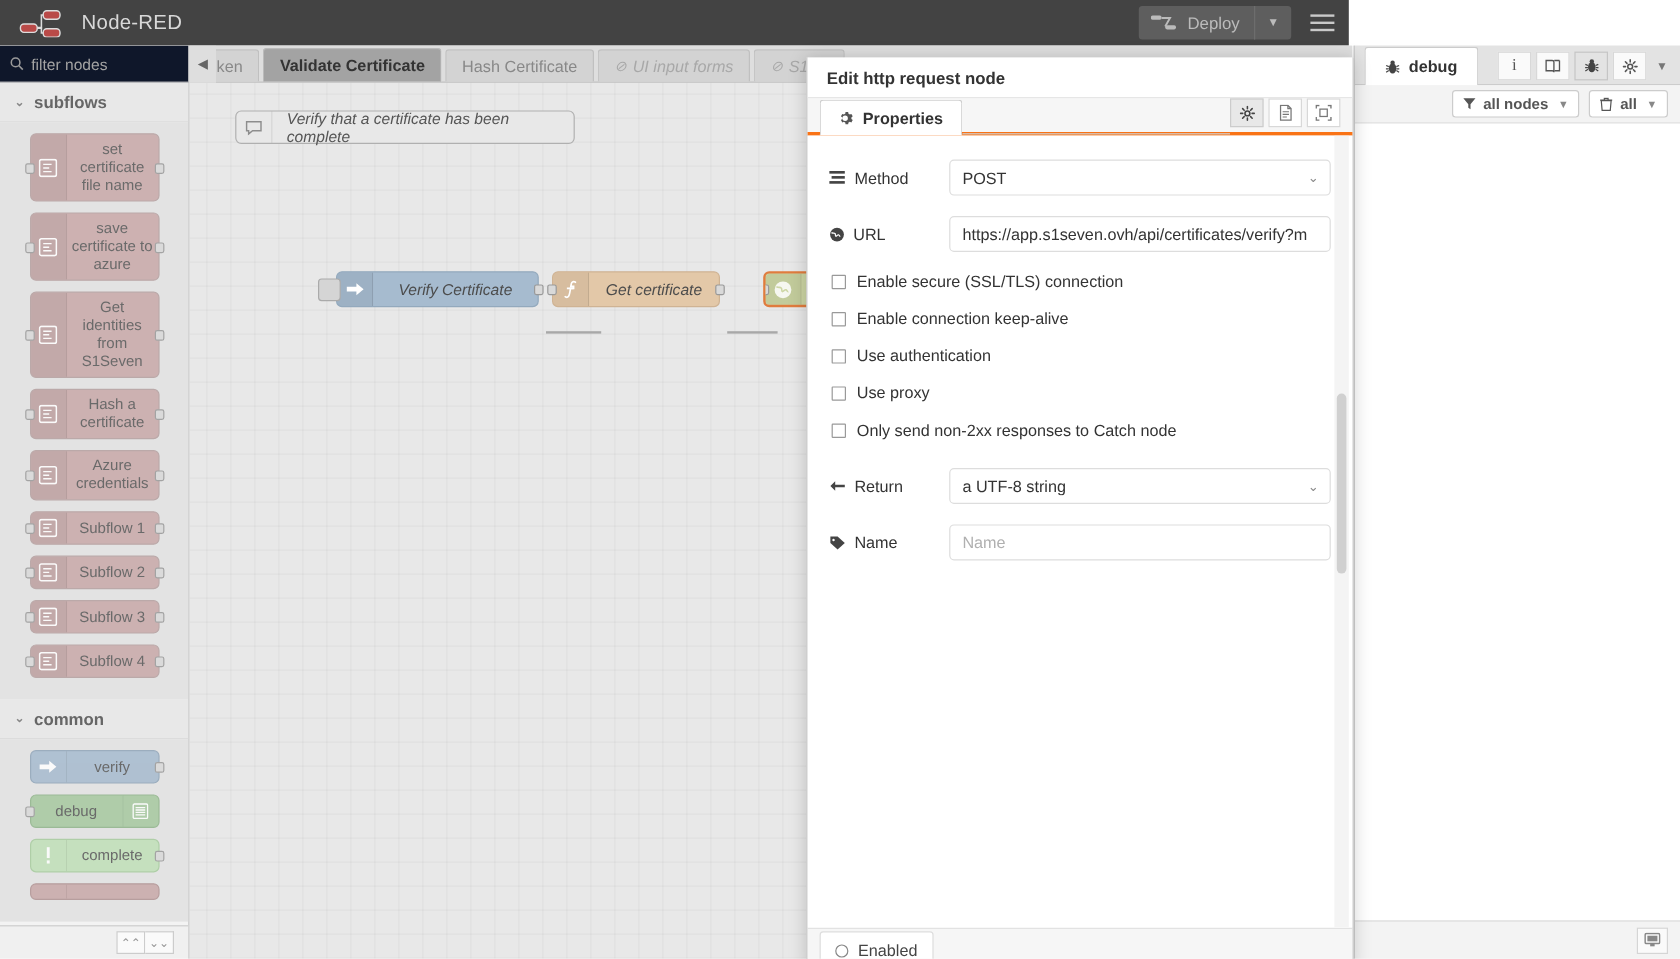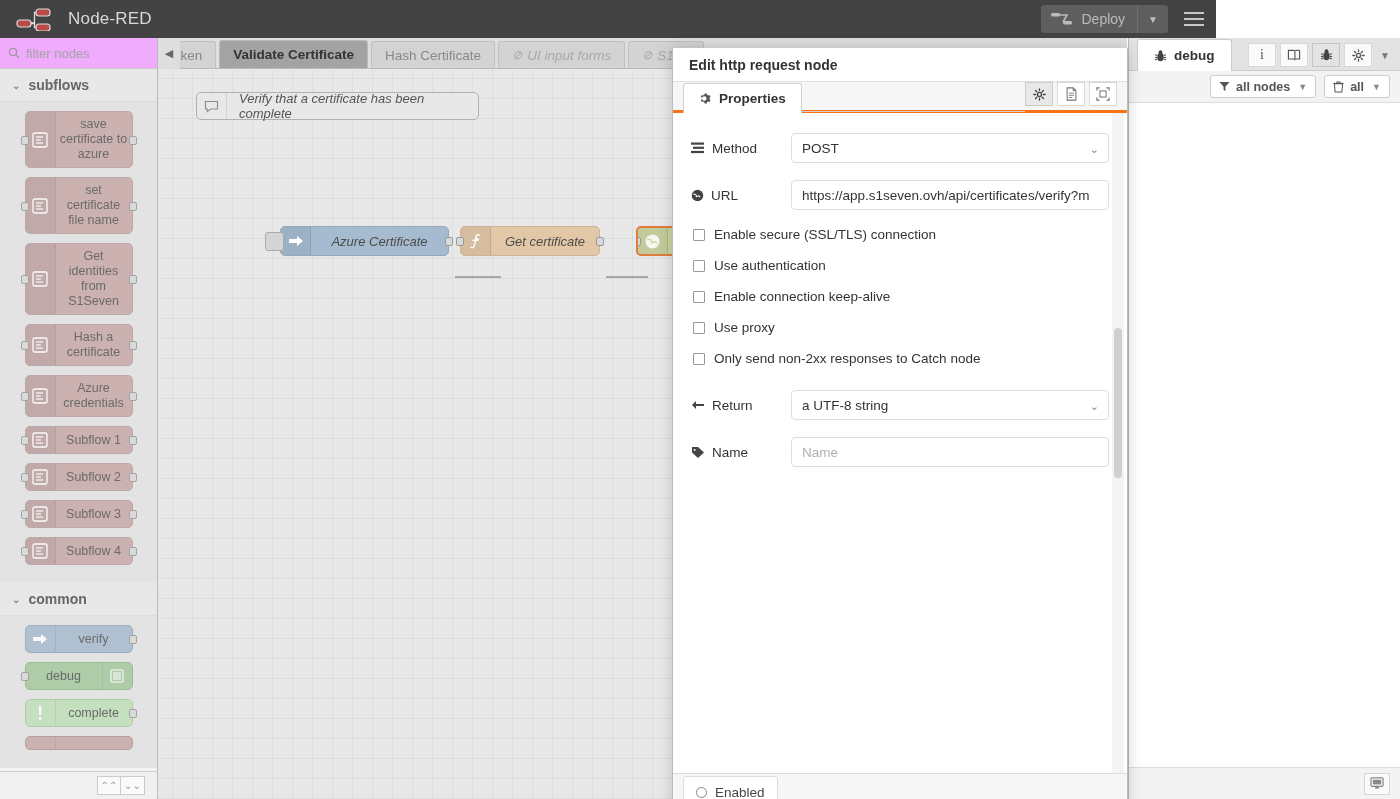--- a/index.html
+++ b/index.html
@@ -8,21 +8,21 @@
     font-family: "Liberation Sans", sans-serif;
     font-size: 14px;
     overflow: hidden;
     background: #fff;
   }
 
   #app { position: relative; width: 1400px; height: 799px; }
 
   
   .header {
-    position: absolute; top: 0; left: 0; width: 1216px; height: 38px;
+    position: absolute; top: 0; left: 0; width: 1124px; height: 38px;
     background: #434343; display: flex; align-items: center;
     color: #ccc;
   }
   .logo-wrap { display: flex; align-items: center; padding-left: 16px; gap: 10px; }
   .logo-svg { display: block; }
   .brand {
     font-size: 17px; color: #d8d8d8; font-weight: 400; letter-spacing: .2px;
   }
   .header-right {
     margin-left: auto; display: flex; align-items: center; height: 100%;
@@ -45,21 +45,21 @@
   }
   .hamburger span { display: block; width: 20px; height: 2px; background: #c9c9c9; }
 
   
   .palette {
     position: absolute; top: 38px; left: 0; width: 158px; height: 761px;
     background: #f3f3f3; border-right: 1px solid #bbb;
     overflow: hidden;
   }
   .filter-row {
-    height: 31px; background: #f0abfc; border-bottom: 1px solid #ccc;
+    height: 31px; background: #0f172a; border-bottom: 1px solid #ccc;
     display: flex; align-items: center; padding: 0 8px; gap: 6px;
   }
   .filter-icon { color: #9a9a9a; font-size: 12px; }
   .filter-input {
     border: none; outline: none; background: transparent;
     font-size: 13px; color: #666; width: 120px;
     font-family: "Liberation Sans", sans-serif;
   }
   .filter-input::placeholder { color: #a3a3a3; }
 
@@ -399,45 +399,45 @@
       </span>
       <input class="filter-input" value="" placeholder="filter nodes" style="">
     </div>
 
     <div class="cat-header">
       <span class="cat-chevron">⌄</span>
       <span>subflows</span>
     </div>
     <div class="cat-body">
 
-      <div class="pnode subflow" style="min-height:56px">
+      <div class="pnode subflow" style="min-height:42px">
         <span class="port left"></span>
         <div class="pn-icon">
           <svg width="16" height="16" viewBox="0 0 16 16">
               <rect x="1" y="1" width="14" height="14" rx="1.5" fill="none" stroke="#fff" stroke-width="1.3"></rect>
               <line x1="4" y1="5" x2="11" y2="5" stroke="#fff" stroke-width="1.2"></line>
               <line x1="4" y1="8" x2="9" y2="8" stroke="#fff" stroke-width="1.2"></line>
               <line x1="4" y1="11" x2="11" y2="11" stroke="#fff" stroke-width="1.2"></line>
             </svg>
         </div>
-        <div class="pn-label">save certificate to azure</div>
-        <span class="port right"></span>
-      </div>
-
-      <div class="pnode subflow" style="min-height:42px">
+        <div class="pn-label">set certificate file name</div>
+        <span class="port right"></span>
+      </div>
+
+      <div class="pnode subflow" style="min-height:56px">
         <span class="port left"></span>
         <div class="pn-icon">
           <svg width="16" height="16" viewBox="0 0 16 16">
               <rect x="1" y="1" width="14" height="14" rx="1.5" fill="none" stroke="#fff" stroke-width="1.3"></rect>
               <line x1="4" y1="5" x2="11" y2="5" stroke="#fff" stroke-width="1.2"></line>
               <line x1="4" y1="8" x2="9" y2="8" stroke="#fff" stroke-width="1.2"></line>
               <line x1="4" y1="11" x2="11" y2="11" stroke="#fff" stroke-width="1.2"></line>
             </svg>
         </div>
-        <div class="pn-label">set certificate file name</div>
+        <div class="pn-label">save certificate to azure</div>
         <span class="port right"></span>
       </div>
 
       <div class="pnode subflow" style="min-height:56px">
         <span class="port left"></span>
         <div class="pn-icon">
           <svg width="16" height="16" viewBox="0 0 16 16">
               <rect x="1" y="1" width="14" height="14" rx="1.5" fill="none" stroke="#fff" stroke-width="1.3"></rect>
               <line x1="4" y1="5" x2="11" y2="5" stroke="#fff" stroke-width="1.2"></line>
               <line x1="4" y1="8" x2="9" y2="8" stroke="#fff" stroke-width="1.2"></line>
@@ -620,21 +620,21 @@
         <div class="cn-text">Verify that a certificate has been complete</div>
       </div>
 
       <div class="fnode n-inject" style="left:122px; top:157px; width:169px;">
         <div class="node-sel-handle"></div>
         <div class="fn-icon">
           <svg width="16" height="14" viewBox="0 0 16 14">
               <path d="M1 5h8V2l6 5-6 5V9H1z" fill="#fff"></path>
             </svg>
         </div>
-        <div class="fn-label">Azure Certificate</div>
+        <div class="fn-label">Verify Certificate</div>
         <span class="port right"></span>
       </div>
       <div class="wire" style="left:297px; top:207px; width:46px;"></div>
 
       <div class="fnode n-func" style="left:302px; top:157px; width:140px;">
         <span class="port left"></span>
         <div class="fn-icon">
           <svg width="12" height="16" viewBox="0 0 12 16">
               <path d="M9.5 2.2c-.8-.7-2.3-.8-3 .3-.5.8-.6 2-.8 3.2H8v1.6H5.4c-.4 2.6-.7 5.4-1.6 6.6-.7.9-2 .9-2.8.3" fill="none" stroke="#fff" stroke-width="1.4" stroke-linecap="round"></path>
               <line x1="2.4" y1="7.3" x2="8" y2="7.3" stroke="#fff" stroke-width="1.4"></line>
@@ -731,25 +731,25 @@
           <input class="finput" value="https://app.s1seven.ovh/api/certificates/verify?m" style="">
         </div>
       </div>
 
       <div class="chkrow">
         <span class="chkbox"></span>
         <span class="chklabel">Enable secure (SSL/TLS) connection</span>
       </div>
       <div class="chkrow">
         <span class="chkbox"></span>
-        <span class="chklabel">Use authentication</span>
+        <span class="chklabel">Enable connection keep-alive</span>
       </div>
       <div class="chkrow">
         <span class="chkbox"></span>
-        <span class="chklabel">Enable connection keep-alive</span>
+        <span class="chklabel">Use authentication</span>
       </div>
       <div class="chkrow">
         <span class="chkbox"></span>
         <span class="chklabel">Use proxy</span>
       </div>
       <div class="chkrow" style="margin-bottom:24px">
         <span class="chkbox"></span>
         <span class="chklabel">Only send non-2xx responses to Catch node</span>
       </div>
 

